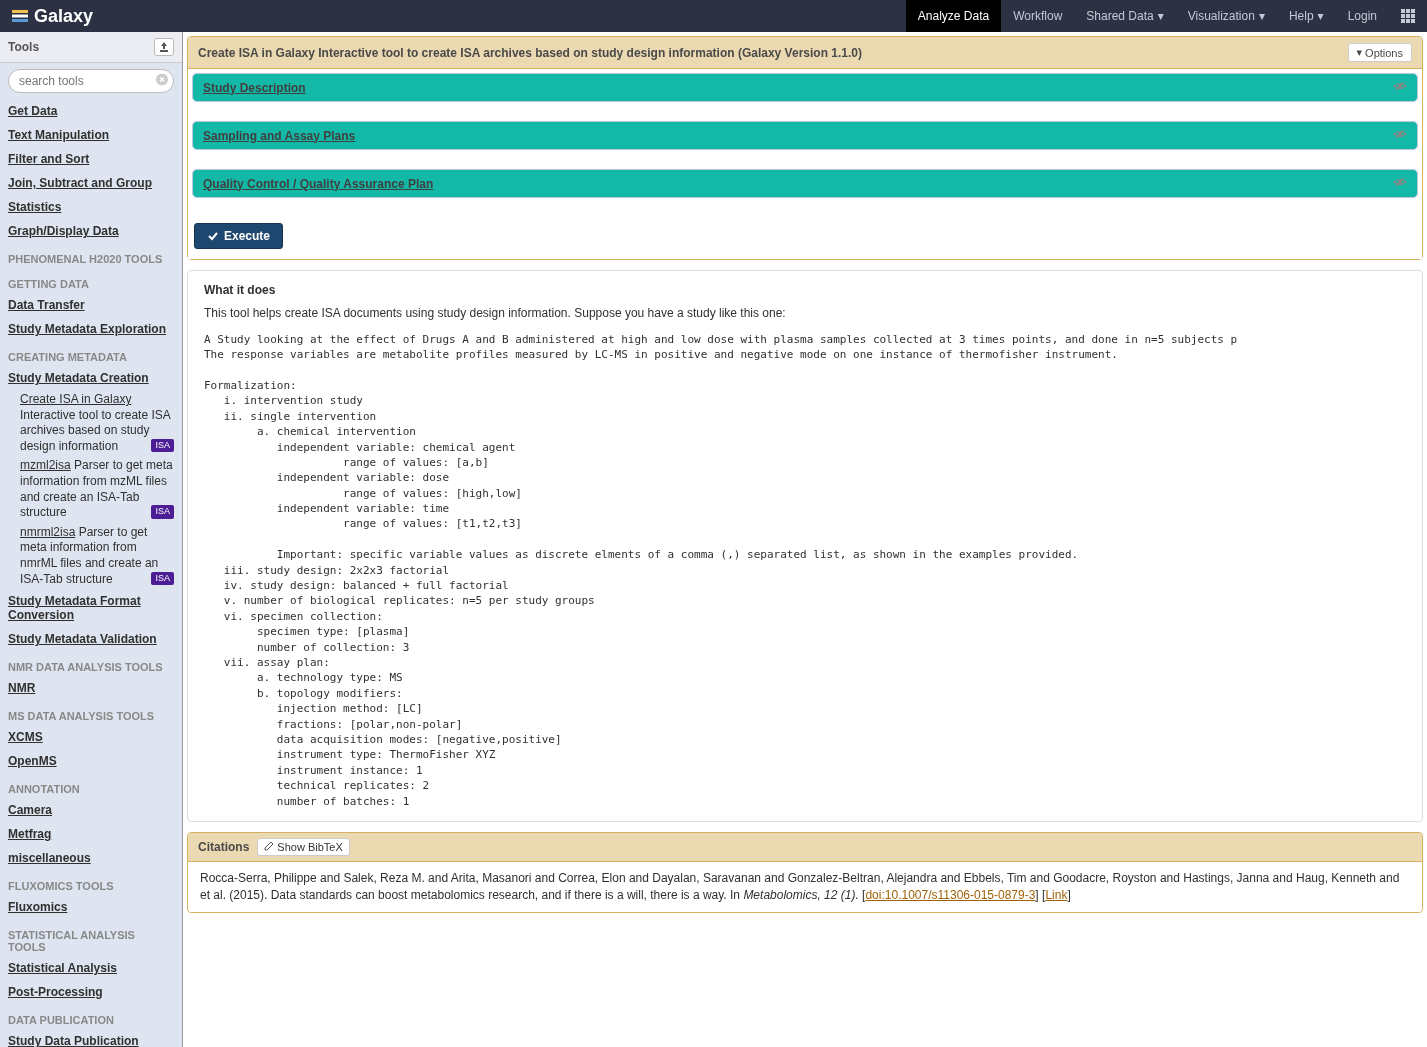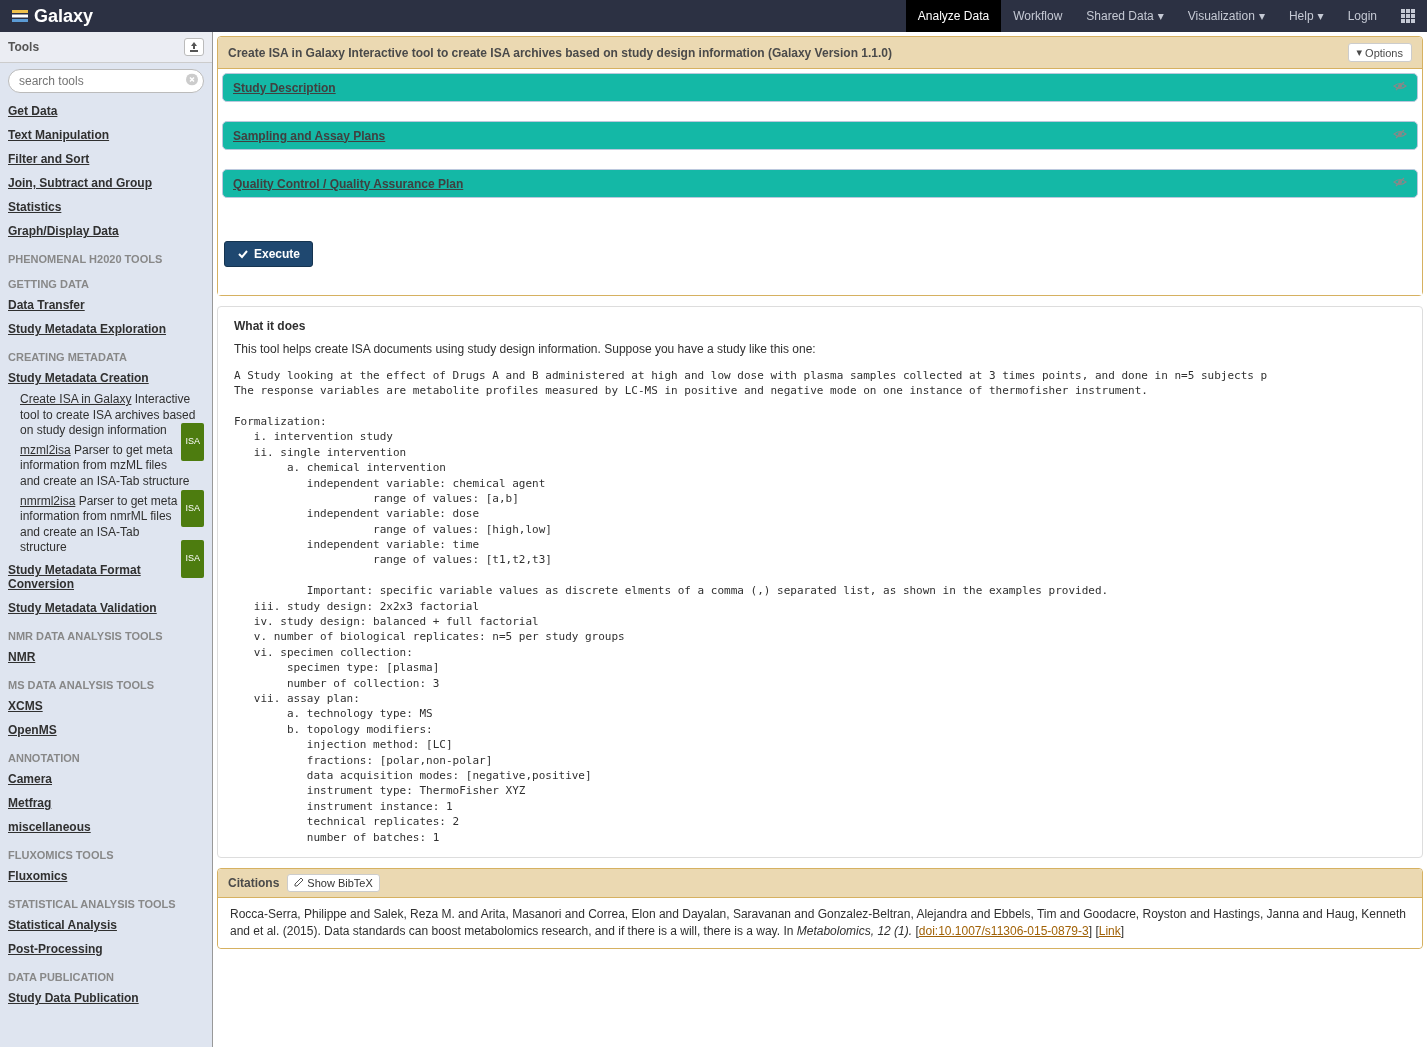--- a/index.html
+++ b/index.html
@@ -11,46 +11,46 @@
 .logo { display: flex; align-items: center; padding: 0 12px; font-weight: bold; font-size: 18px; }
 .logo-icon { display: inline-flex; margin-right: 6px; }
 .topnav-links { margin-left: auto; display: flex; align-items: stretch; height: 100%; }
 .topnav-links > div { padding: 0 12px; display: flex; align-items: center; color: #c5c9d4; font-size: 12px; cursor: pointer; }
 .topnav-links > div.active { background: #000; color: #fff; }
 .caret-down { margin-left: 4px; }
 .grid-icon { padding: 0 12px; }
 
 
 .layout { display: flex; height: calc(1047px - 32px); }
-.sidebar { width: 213px; background: #dfe5f0; border-right: 1px solid #999; overflow-y: auto; flex-shrink: 0; }
+.sidebar { width: 183px; background: #dfe5f0; border-right: 1px solid #999; overflow-y: auto; flex-shrink: 0; }
 .main { flex: 1; overflow-y: auto; padding: 4px; }
 
 
 .tools-header { display: flex; align-items: center; justify-content: space-between; background: #ebedf3; border-bottom: 1px solid #ccc; padding: 6px 8px; font-weight: bold; color: #555; font-size: 12px; }
 .upload-btn { width: 20px; height: 18px; background: #fff; border: 1px solid #bbb; border-radius: 3px; display: flex; align-items: center; justify-content: center; }
 .search-wrap { padding: 6px 8px; position: relative; }
 .search-input { width: 100%; padding: 4px 24px 4px 10px; border: 1px solid #bbb; border-radius: 12px; font-size: 12px; outline: none; }
 .search-clear { position: absolute; right: 14px; top: 50%; transform: translateY(-50%); color: #aaa; }
 
 .tool-section { padding: 2px 8px; }
 .tool-link { display: block; padding: 3px 0; font-weight: bold; text-decoration: underline; color: #303030; font-size: 12px; }
 .section-header { padding: 10px 8px 3px; font-weight: bold; color: #888; font-size: 11px; }
 .subtool { padding: 2px 8px 2px 20px; font-size: 12px; line-height: 1.3; color: #303030; }
 .subtool-name { text-decoration: underline; font-weight: normal; }
-.badge { display: inline-block; background: #4d7c0f; color: #fff; font-size: 9px; padding: 13px 4px; border-radius: 2px; margin-left: 4px; vertical-align: middle; }
+.badge { display: inline-block; background: #4c1d95; color: #fff; font-size: 9px; padding: 1px 4px; border-radius: 2px; margin-left: 4px; vertical-align: middle; }
 
 
 .tool-form { border: 1px solid #d6b161; border-radius: 4px; margin-bottom: 10px; }
 .tool-title { background: #ebd9b2; padding: 6px 10px; font-weight: bold; color: #4a4a4a; border-bottom: 1px solid #d6b161; display: flex; justify-content: space-between; align-items: center; border-radius: 4px 4px 0 0; }
 .options-btn { background: #fff; border: 1px solid #ccc; border-radius: 3px; padding: 2px 8px; font-size: 11px; display: flex; align-items: center; font-weight: normal; }
 .form-body { background: #fff; padding: 4px; }
 .form-section { background: #14b8a6; border: 1px solid #bbc8dd; border-radius: 5px; padding: 5px 10px; margin-bottom: 19px; display: flex; justify-content: space-between; align-items: center; }
 .form-section-title { font-weight: bold; text-decoration: underline; color: #404040; }
 .eye-icon { color: #888; }
-.execute-btn { background: #1f4870; color: #fff; border: 1px solid #153450; border-radius: 3px; padding: 5px 12px; font-weight: bold; font-size: 12px; margin: 24px 2px; display: inline-flex; align-items: center; cursor: pointer; }
+.execute-btn { background: #1f4870; color: #fff; border: 1px solid #153450; border-radius: 3px; padding: 5px 12px; font-weight: bold; font-size: 12px; margin: 6px 2px; display: inline-flex; align-items: center; cursor: pointer; }
 .execute-btn svg { margin-right: 5px; }
 
 
 .help-box { border: 1px solid #ddd; border-radius: 4px; padding: 12px 16px; margin-bottom: 10px; background: #fff; }
 .help-box h4 { font-size: 12px; margin-bottom: 8px; font-weight: bold; color: #303030; }
 .help-box p { font-size: 12px; margin-bottom: 10px; color: #303030; line-height: 1.4; }
 .help-box pre { font-family: Monaco, Menlo, monospace; font-size: 11px; white-space: pre; color: #303030; line-height: 1.4; overflow-x: auto; }
 
 
 .citations { border: 1px solid #d6b161; border-radius: 4px; }

